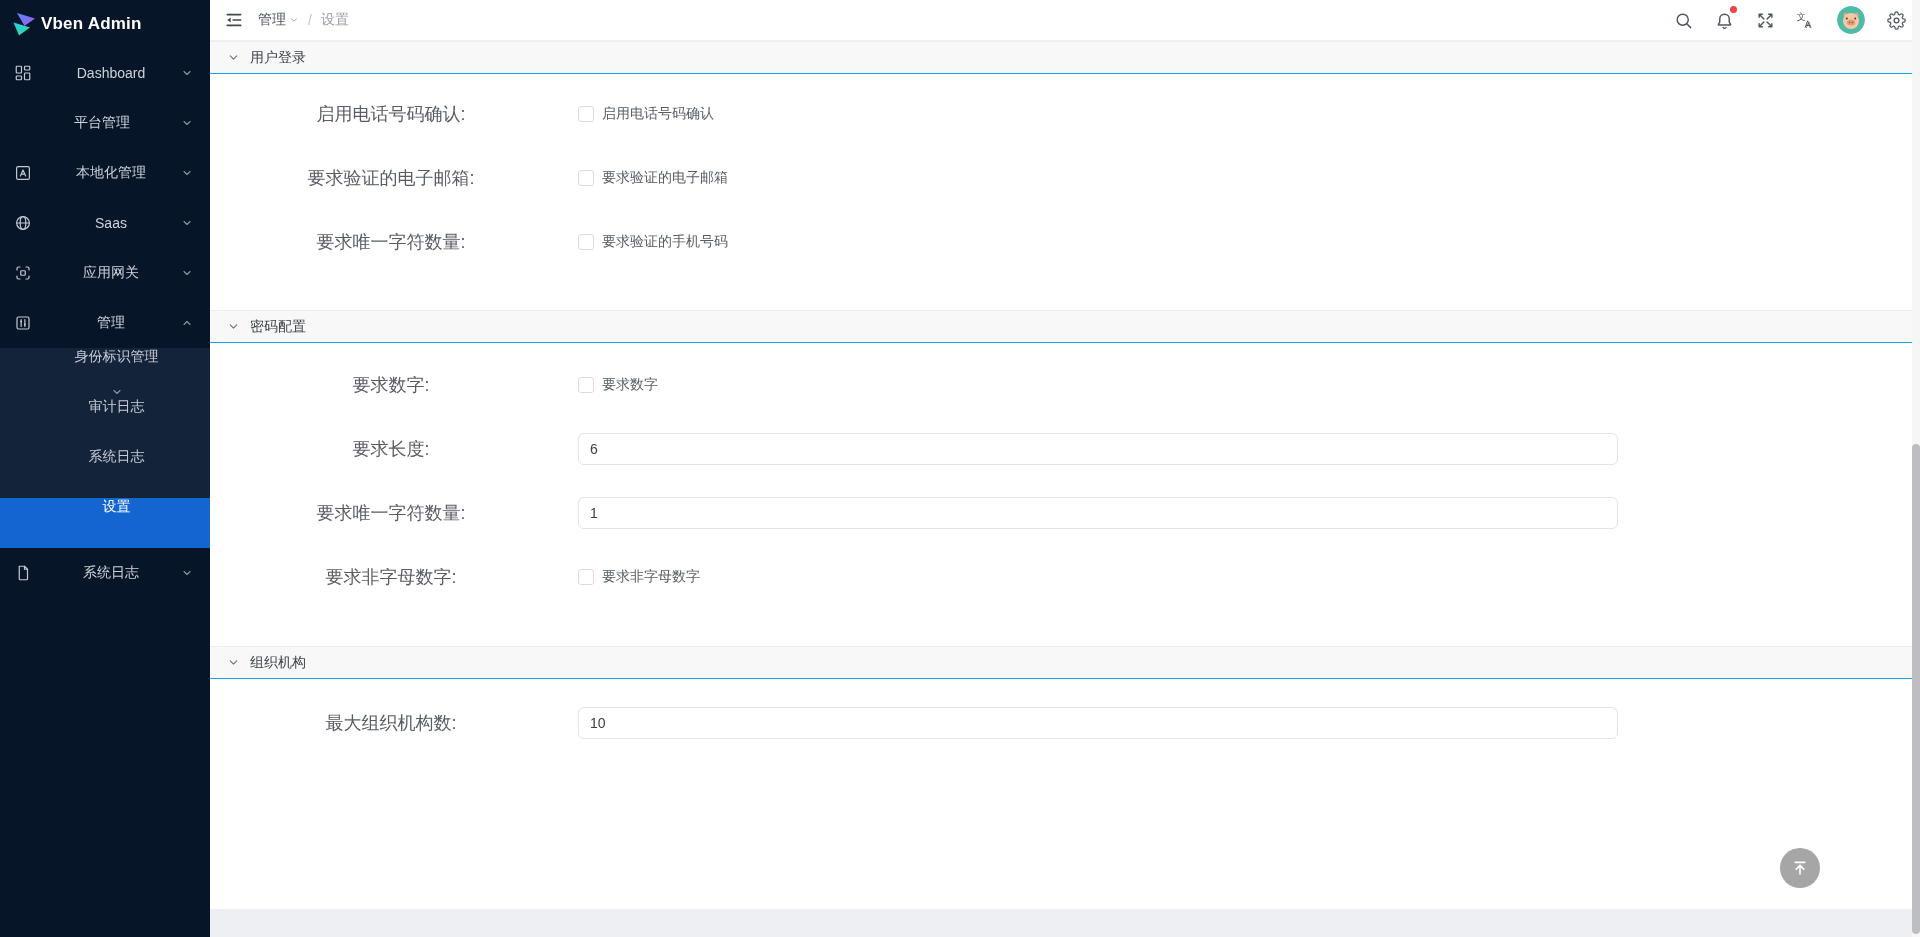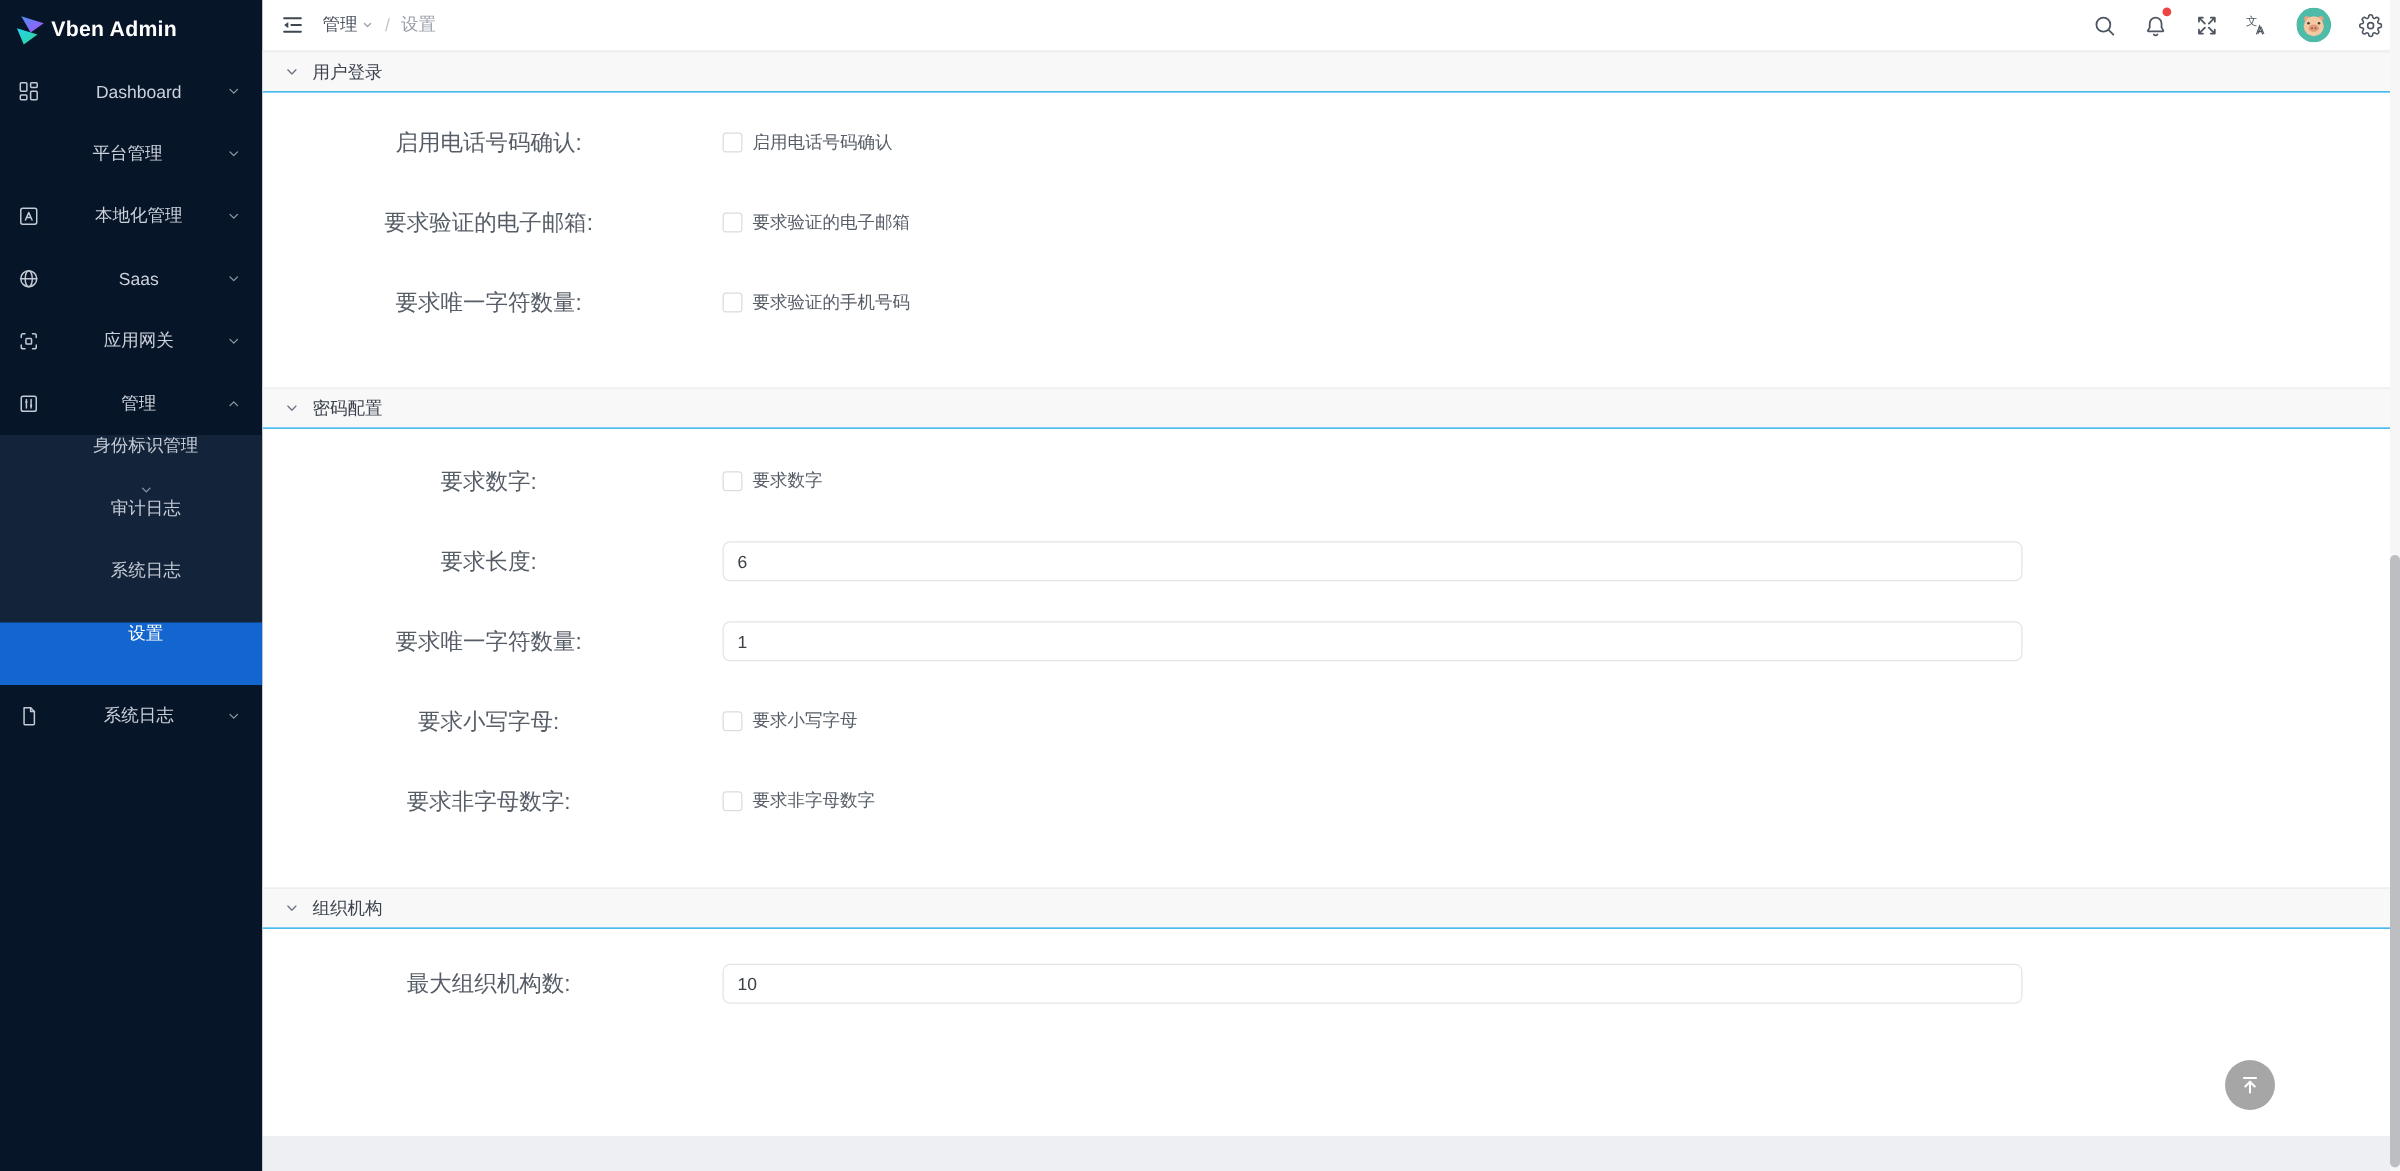--- a/index.html
+++ b/index.html
@@ -297,27 +297,20 @@
           </div>
           <div class="form-row">
             <label class="form-label">要求长度:</label>
             <input class="text-input" value="6" style="">
           </div>
           <div class="form-row">
             <label class="form-label">要求唯一字符数量:</label>
             <input class="text-input" value="1" style="">
           </div>
           <div class="form-row">
-            <label class="form-label">要求小写字母:</label>
-            <span class="ctrl">
-              <span class="checkbox"></span>
-              <span class="cb-text">要求小写字母</span>
-            </span>
-          </div>
-          <div class="form-row">
             <label class="form-label">要求非字母数字:</label>
             <span class="ctrl">
               <span class="checkbox"></span>
               <span class="cb-text">要求非字母数字</span>
             </span>
           </div>
         </div>
 
         <div class="section-header">
           <svg class="sec-chev" viewBox="0 0 24 24" fill="none" stroke="currentColor" stroke-width="2" stroke-linecap="round" stroke-linejoin="round">

